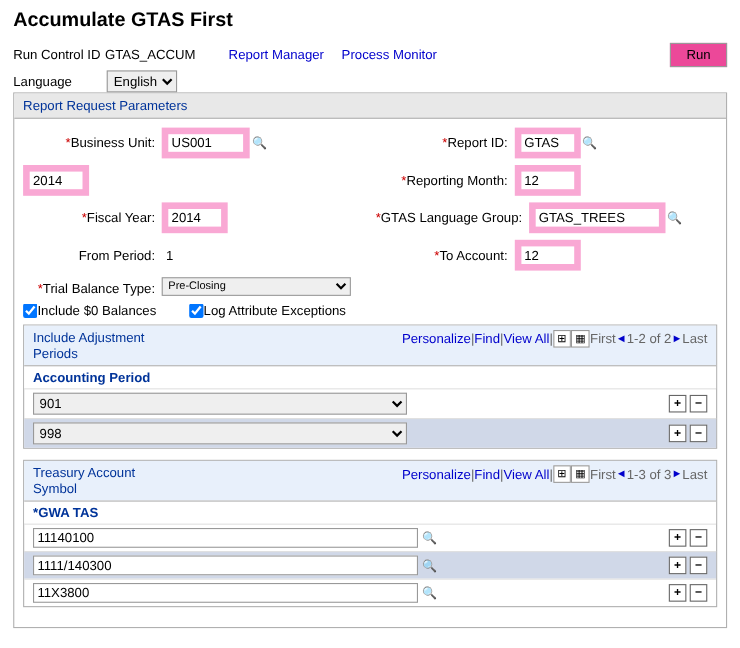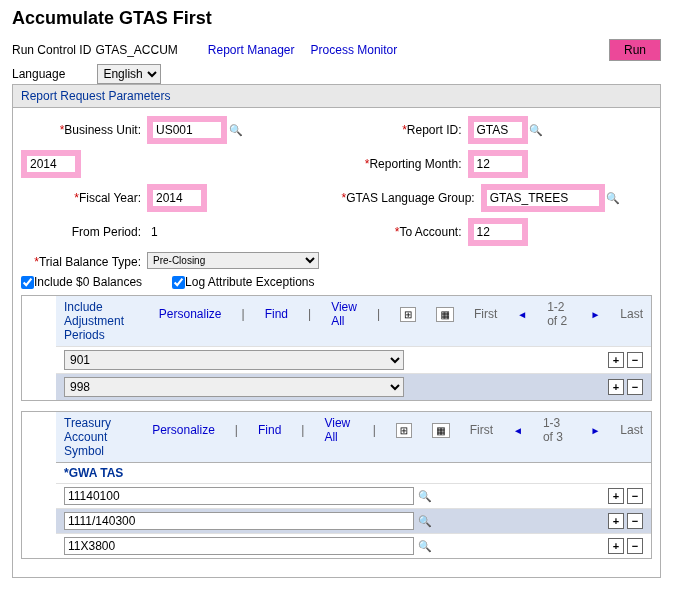--- a/index.html
+++ b/index.html
@@ -34,25 +34,25 @@
     .search-icon { cursor: pointer; margin-left: 2px; font-size: 11px; color: #333; }
     
     .full-row { grid-column: 1 / -1; display: flex; align-items: flex-end; }
     
     .select-input { border: 1px solid #999; font-size: 10px; padding: 1px; width: 172px; }
     
     .checkbox-row { display: flex; align-items: center; gap: 30px; margin: 6px 0; }
     .checkbox-item { display: flex; align-items: center; gap: 0; }
     .checkbox-item input[type="checkbox"] { margin: 0; }
     
-    .sub-section { border: 1px solid #b0b0b0; margin-bottom: 10px; padding-left: 34px; }
+    .sub-section { border: 1px solid #b0b0b0; margin-bottom: 10px; }
     .sub-section-header { background: #e8f0fb; padding: 4px 8px; display: flex; align-items: center; justify-content: space-between; }
     .sub-section-title { color: #003399; font-size: 12px; }
     
-    .toolbar { display: flex; align-items: center; gap: 20px; font-size: 12px; }
+    .toolbar { display: flex; align-items: center; gap: 0; font-size: 12px; }
     .toolbar-link { color: #0000cc; cursor: pointer; text-decoration: none; }
     .toolbar-sep { color: #666; }
     .toolbar-icon { cursor: pointer; border: 1px solid #999; background: #fff; padding: 1px 3px; font-size: 10px; }
     .first-last { color: #666; font-size: 12px; }
     .nav-arrow { color: #0000cc; cursor: pointer; font-size: 10px; }
     
     .col-header-row { background: #fff; border-top: 1px solid #b0b0b0; padding: 3px 8px; }
     .col-header { color: #003399; font-size: 12px; font-weight: bold; }
     
     .data-row { display: flex; align-items: center; padding: 3px 8px; border-top: 1px solid #e0e0e0; }
@@ -178,20 +178,23 @@
               <button class="toolbar-icon">▦</button>
               <span class="first-last">First</span>
               <span class="nav-arrow">◄</span>
               <span class="first-last">1-2 of 2</span>
               <span class="nav-arrow">►</span>
               <span class="first-last">Last</span>
             </div>
           </div>
         </div>
 
+        <div class="col-header-row">
+          <span class="col-header">Accounting Period</span>
+        </div>
 
         <div class="data-row">
           <select class="row-select">
             <option>901</option>
           </select>
           <div class="row-buttons">
             <button class="row-btn add">+</button>
             <button class="row-btn remove">−</button>
           </div>
         </div>

